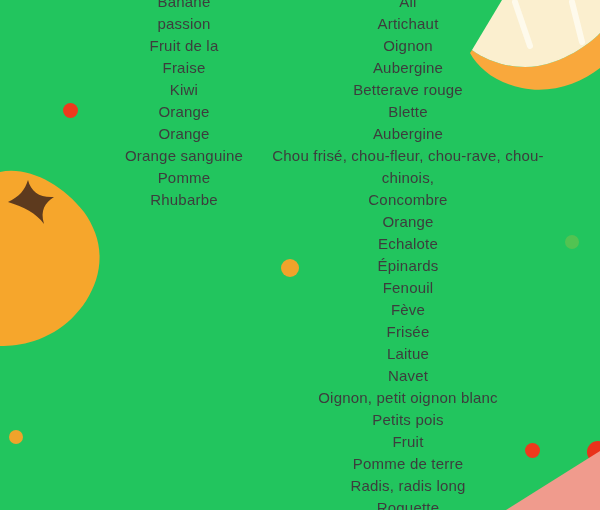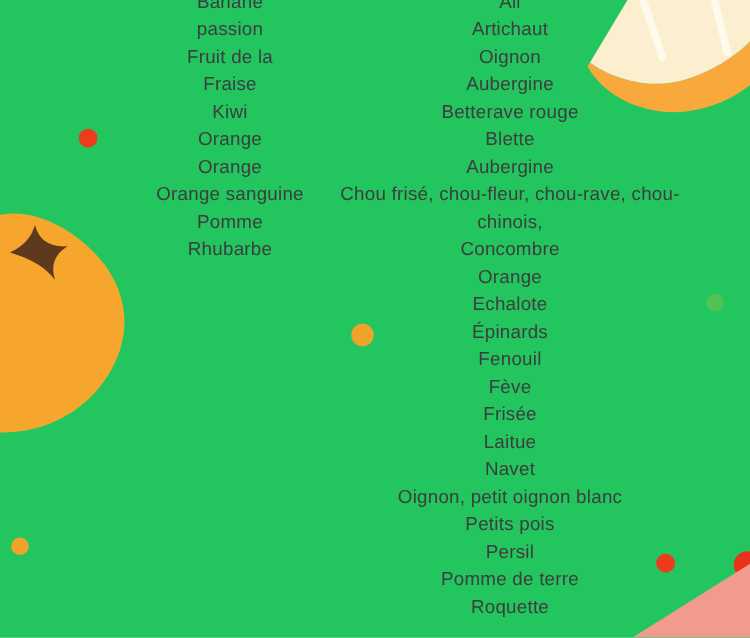--- a/index.html
+++ b/index.html
@@ -94,18 +94,19 @@
       <div class="line">Orange</div>
       <div class="line">Echalote</div>
       <div class="line">Épinards</div>
       <div class="line">Fenouil</div>
       <div class="line">Fève</div>
       <div class="line">Frisée</div>
       <div class="line">Laitue</div>
       <div class="line">Navet</div>
       <div class="line">Oignon, petit oignon blanc</div>
       <div class="line">Petits pois</div>
-      <div class="line">Persil</div>
+      <div class="line">Fruit</div>
       <div class="line">Pomme de terre</div>
+      <div class="line">Radis, radis long</div>
       <div class="line">Roquette</div>
     </div>
 
 </div>
 
 </body></html>

